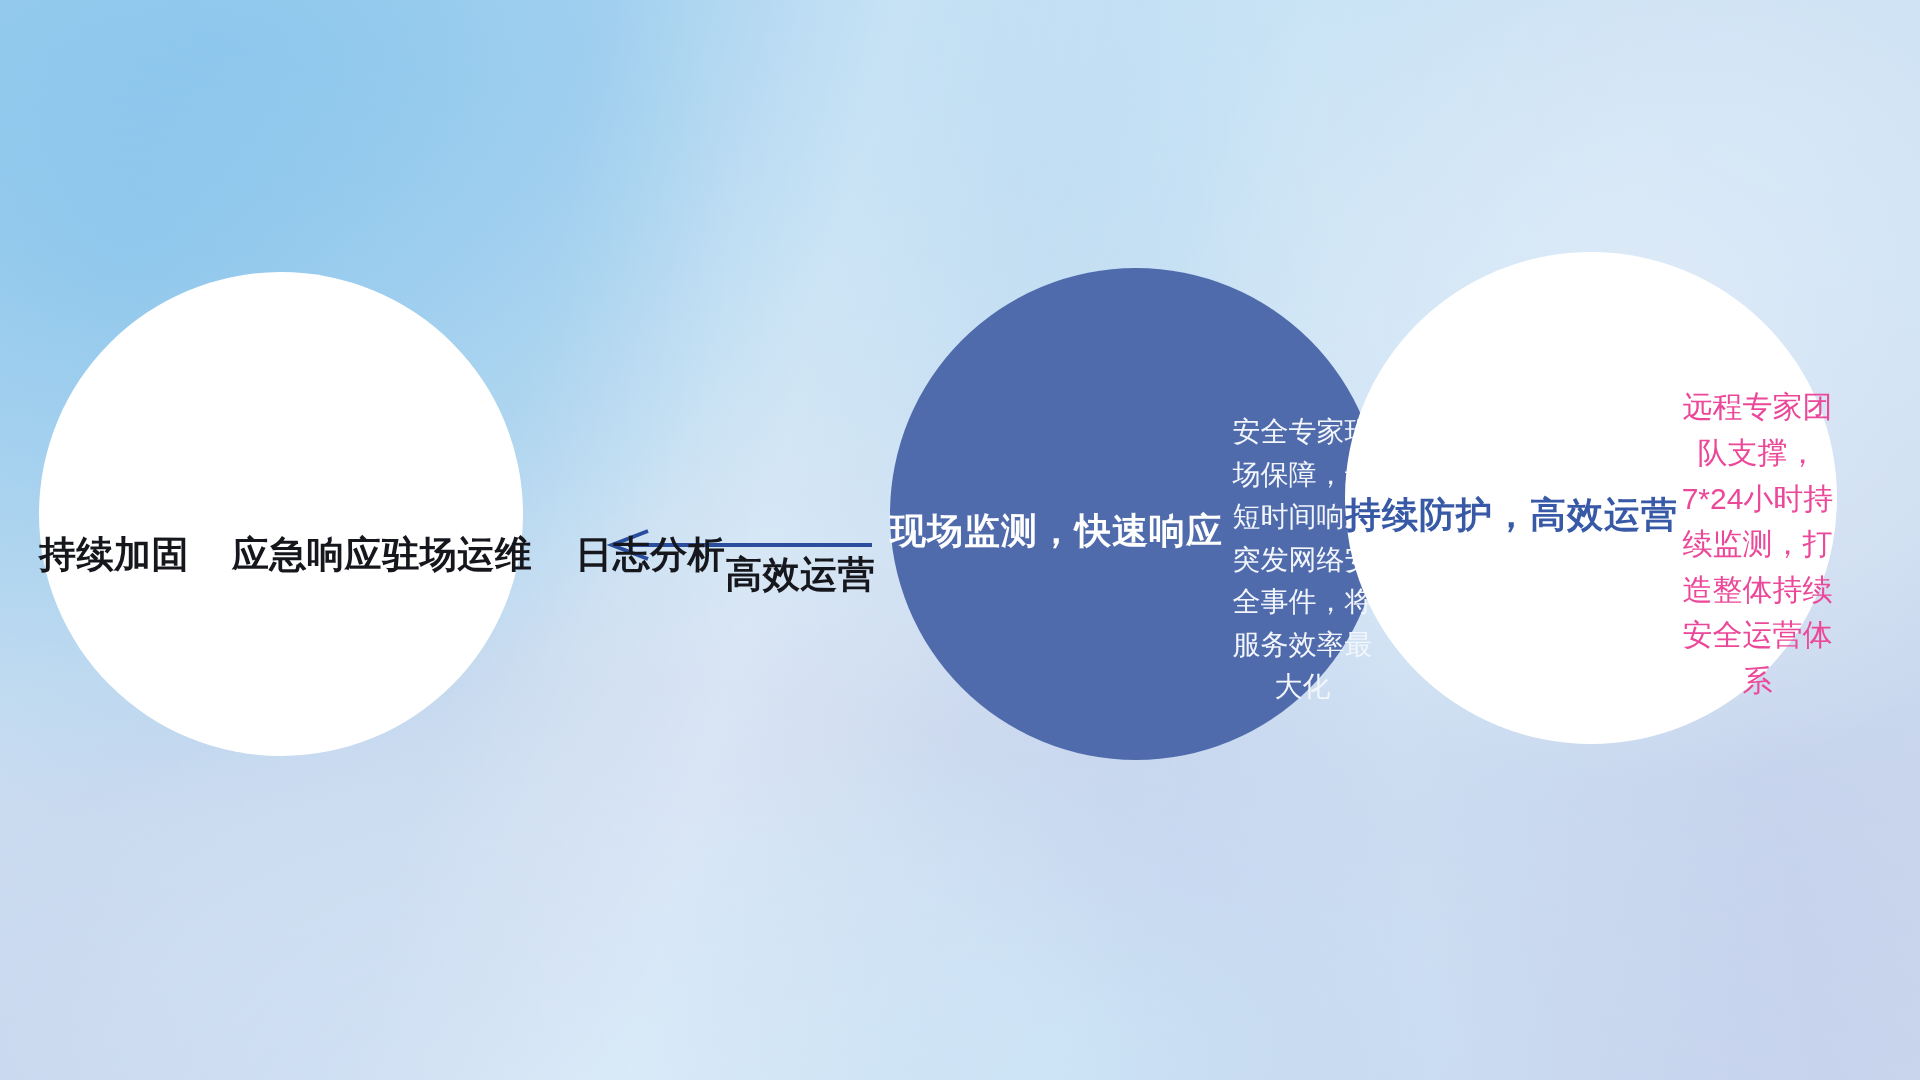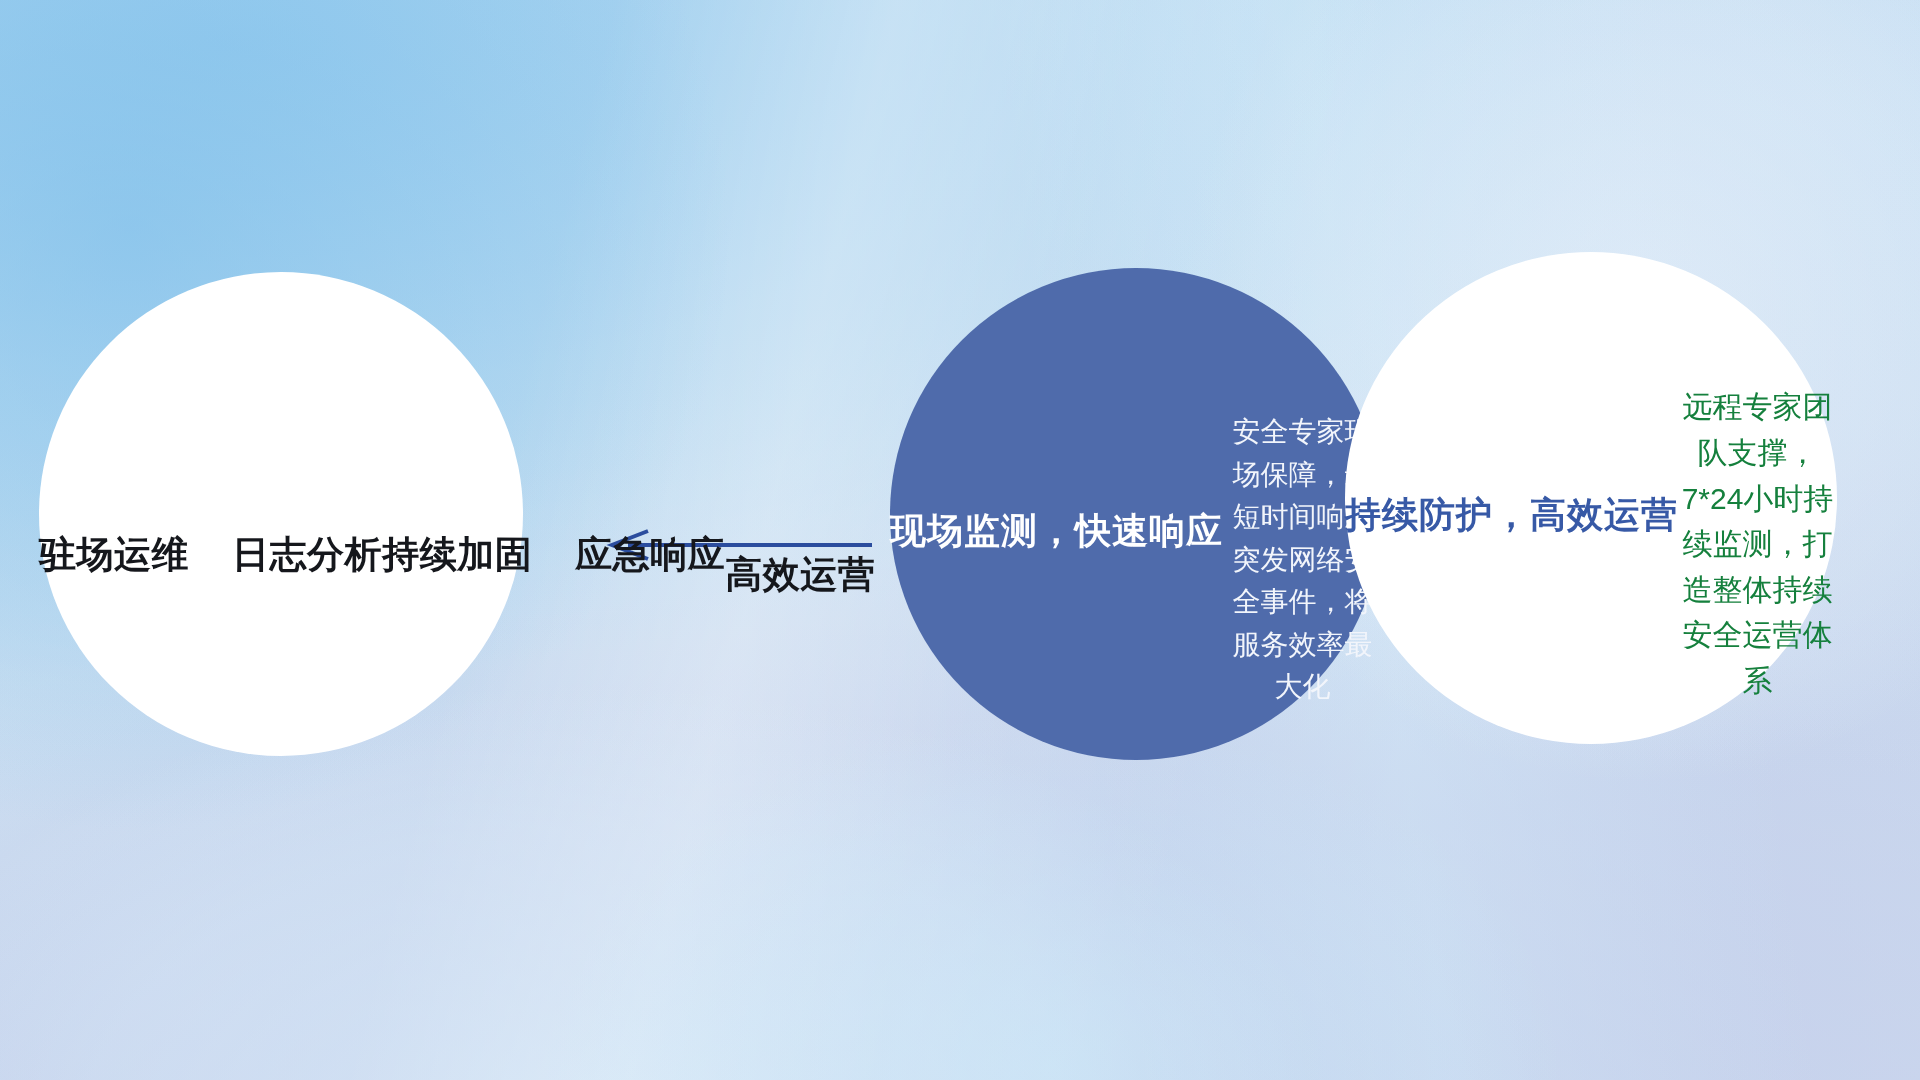--- a/index.html
+++ b/index.html
@@ -143,21 +143,21 @@
   #continuous-title {
     font-size:36px;
     font-weight:bold;
     color:#3759a6;
     letter-spacing:1px;
     white-space:nowrap;
     margin-bottom:58px;
   }
   #continuous-body {
     font-size:30px;
-    color:#15803d;
+    color:#ec4899;
     line-height:1.52;
     width:412px;
     text-align:center;
   }
 </style>
 </head>
 <body>
 
 <div id="bg">
   <div id="bg-sheen"></div>
@@ -169,22 +169,22 @@
 
 <svg id="arrow-layer" width="1920" height="1080" viewBox="0 0 1920 1080">
   <g>
     <line x1="872" y1="545" x2="628" y2="545" stroke="#2b4d9e" stroke-width="4"></line>
     <polyline points="648,531 612,545 648,559" fill="none" stroke="#2b4d9e" stroke-width="4" stroke-linejoin="miter" stroke-linecap="butt"></polyline>
   </g>
 </svg>
 
 <div class="circle" id="circle-capabilities">
   <div id="capabilities-divider"></div>
+  <div class="cap-row">持续加固    应急响应</div>
   <div class="cap-row">驻场运维    日志分析</div>
-  <div class="cap-row">持续加固    应急响应</div>
   <div class="cap-row">高效运营</div>
 </div>
 
 <div class="circle" id="circle-onsite">
   <div id="onsite-title">现场监测，快速响应</div>
   <div id="onsite-body">安全专家现场保障，最短时间响应突发网络安全事件，将服务效率最大化</div>
 </div>
 
 <div class="circle" id="circle-continuous">
   <div id="continuous-title">持续防护，高效运营</div>

